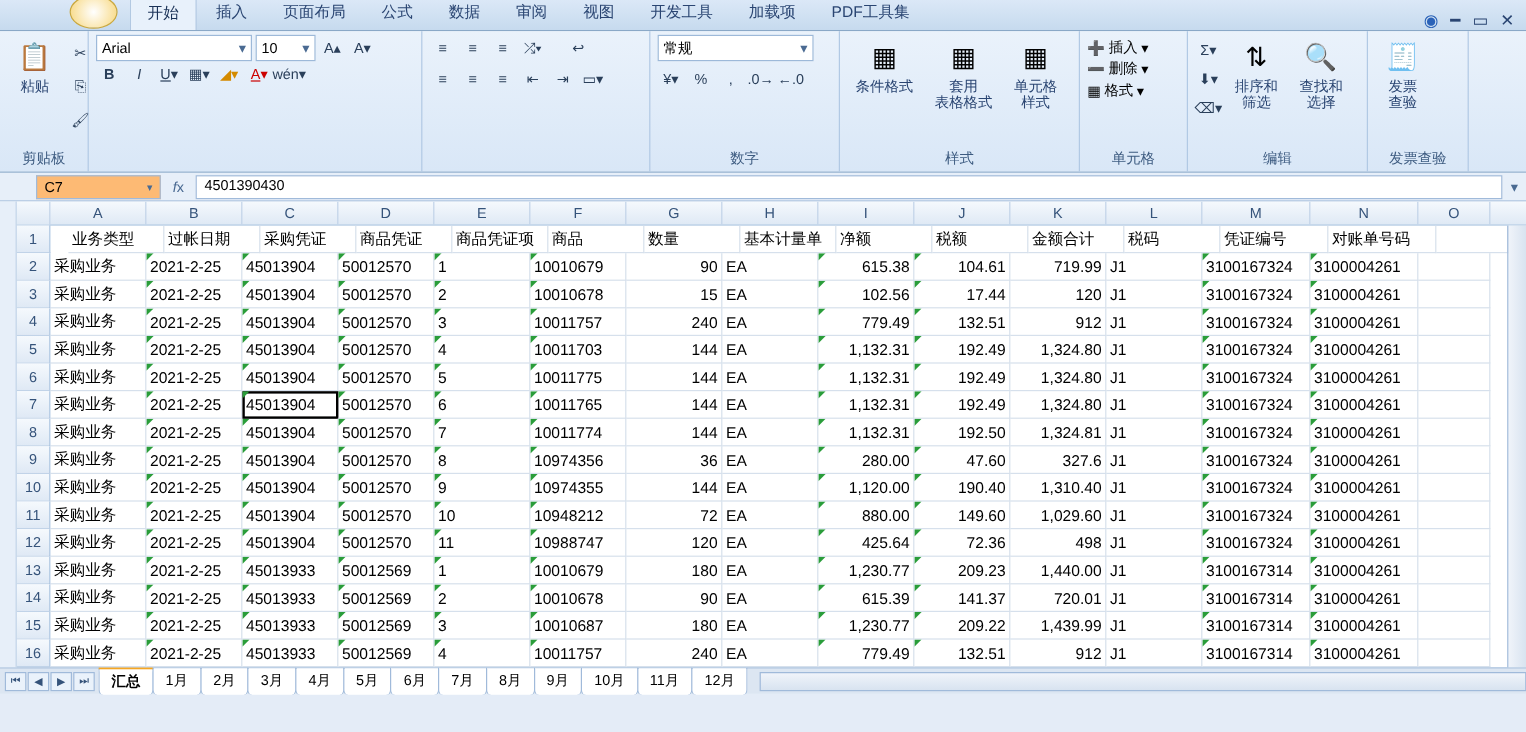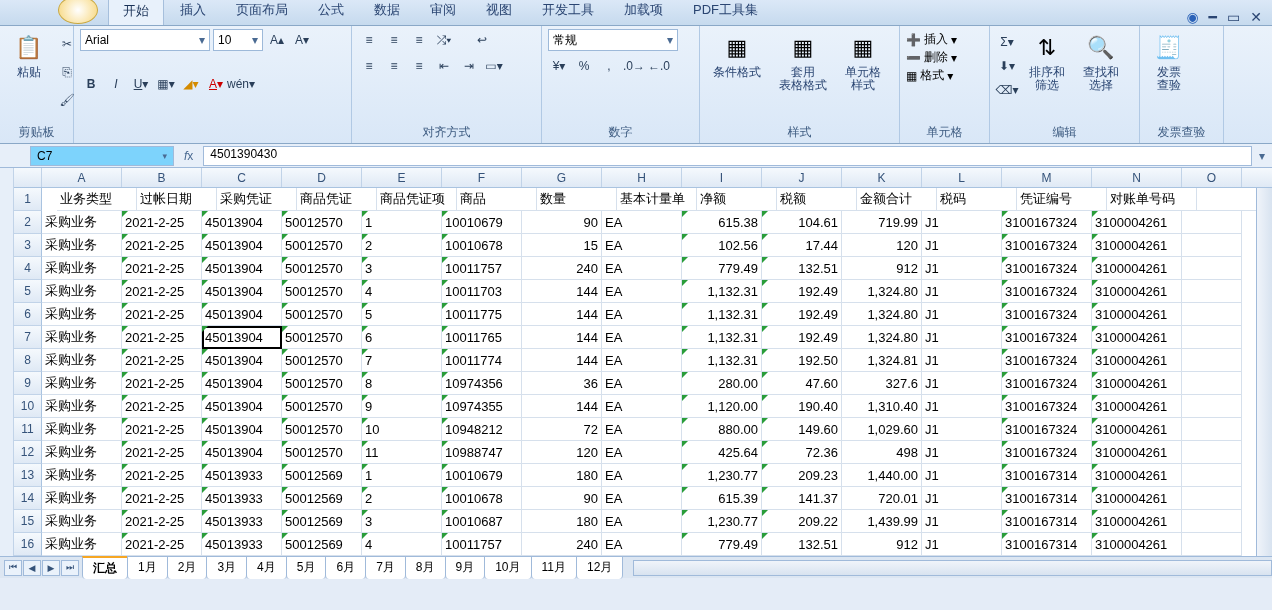--- a/index.html
+++ b/index.html
@@ -19,21 +19,21 @@
     .btn-lg .ico { width: 32px; height: 32px; display: flex; align-items: center; justify-content: center; font-size: 22px; }
     .btn-lg .lbl { font-size: 12px; color: #2a4572; text-align: center; line-height: 1.1; }
     .row { display: flex; align-items: center; gap: 3px; }
     .col { display: flex; flex-direction: column; gap: 2px; }
     .small-btn { width: 22px; height: 22px; display: flex; align-items: center; justify-content: center; border: 1px solid transparent; border-radius: 2px; cursor: pointer; font-size: 12px; color: #2a3f5a; }
     .combo { height: 22px; background: #fff; border: 1px solid #9db9d9; display: flex; align-items: center; padding: 0 4px; }
     .combo span { font-size: 12px; }
     .drop { margin-left: auto; color: #4a6a92; font-size: 9px; }
 
     .formula-bar { height: 24px; background: #e7eff9; border-bottom: 1px solid #a0bada; display: flex; align-items: center; }
-    .name-box { width: 144px; height: 20px; margin-left: 30px; background: #7dd3fc; border: 1px solid #a0bada; display: flex; align-items: center; padding: 0 6px; font-size: 12px; }
+    .name-box { width: 104px; height: 20px; margin-left: 30px; background: #fdba74; border: 1px solid #a0bada; display: flex; align-items: center; padding: 0 6px; font-size: 12px; }
     .fx-sep { margin: 0 10px; color: #4a6a92; display: flex; gap: 6px; align-items: center; }
     .formula-input { flex: 1; height: 20px; background: #fff; border: 1px solid #a0bada; padding: 0 6px; font-size: 12px; }
 
     .sheet-area { position: relative; height: 388px; background: #fff; display: flex; }
     .left-gutter { width: 14px; background: #e7eff9; border-right: 1px solid #c1d3e8; }
     .grid-container { flex: 1; overflow: hidden; }
     .col-headers { display: flex; height: 20px; background: linear-gradient(#f5f9fd, #dfe9f5); border-bottom: 1px solid #a9c3e0; }
     .rowh-spacer { width: 28px; border-right: 1px solid #c1d3e8; background: linear-gradient(#f5f9fd, #dfe9f5); }
     .colh { border-right: 1px solid #c1d3e8; text-align: center; font-size: 12px; color: #35537a; display: flex; align-items: center; justify-content: center; }
     .rows { }
@@ -91,21 +91,21 @@
       <div class="col" style="gap:6px; padding-top:4px;">
         <div class="small-btn">✂</div>
         <div class="small-btn">⎘</div>
         <div class="small-btn">🖌</div>
       </div>
     </div>
     <div class="group-label">剪贴板</div>
   </div>
 
   <div class="group" style="width:278px;">
-    <div class="group-body col" style="gap:22px;">
+    <div class="group-body col" style="gap:0;">
       <div class="row">
         <div class="combo" style="width:130px;">
             <span>Arial</span>
             <span class="drop">▾</span>
           </div>
         <div class="combo" style="width:50px;">
             <span>10</span>
             <span class="drop">▾</span>
           </div>
         <div class="small-btn">A▴</div>
@@ -139,21 +139,20 @@
       </div>
       <div class="row">
         <div class="small-btn">≡</div>
         <div class="small-btn">≡</div>
         <div class="small-btn">≡</div>
         <div class="small-btn">⇤</div>
         <div class="small-btn">⇥</div>
         <div class="small-btn">▭▾</div>
       </div>
     </div>
-    <div class="group-label">对齐方式</div>
   </div>
 
   <div class="group" style="width:158px;">
     <div class="group-body col" style="gap:4px;">
       <div class="combo" style="width:130px;">
           <span>常规</span>
           <span class="drop">▾</span>
         </div>
       <div class="row">
         <div class="small-btn">¥▾</div>

